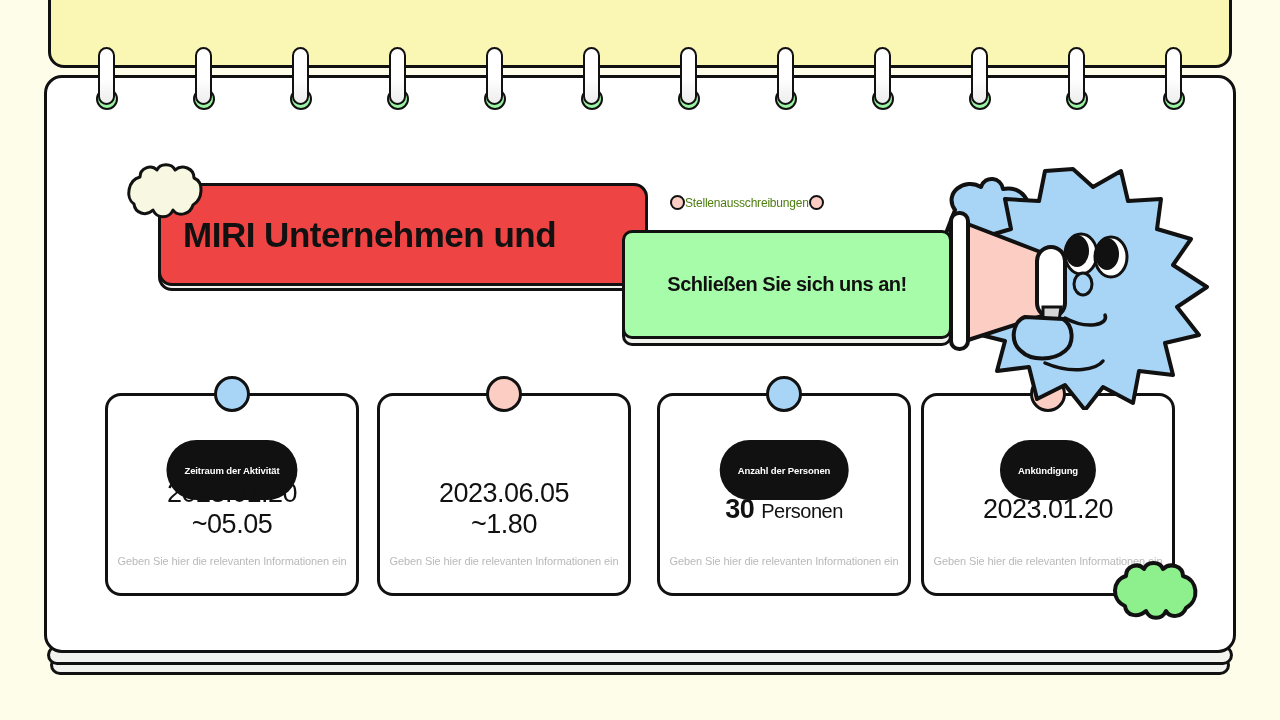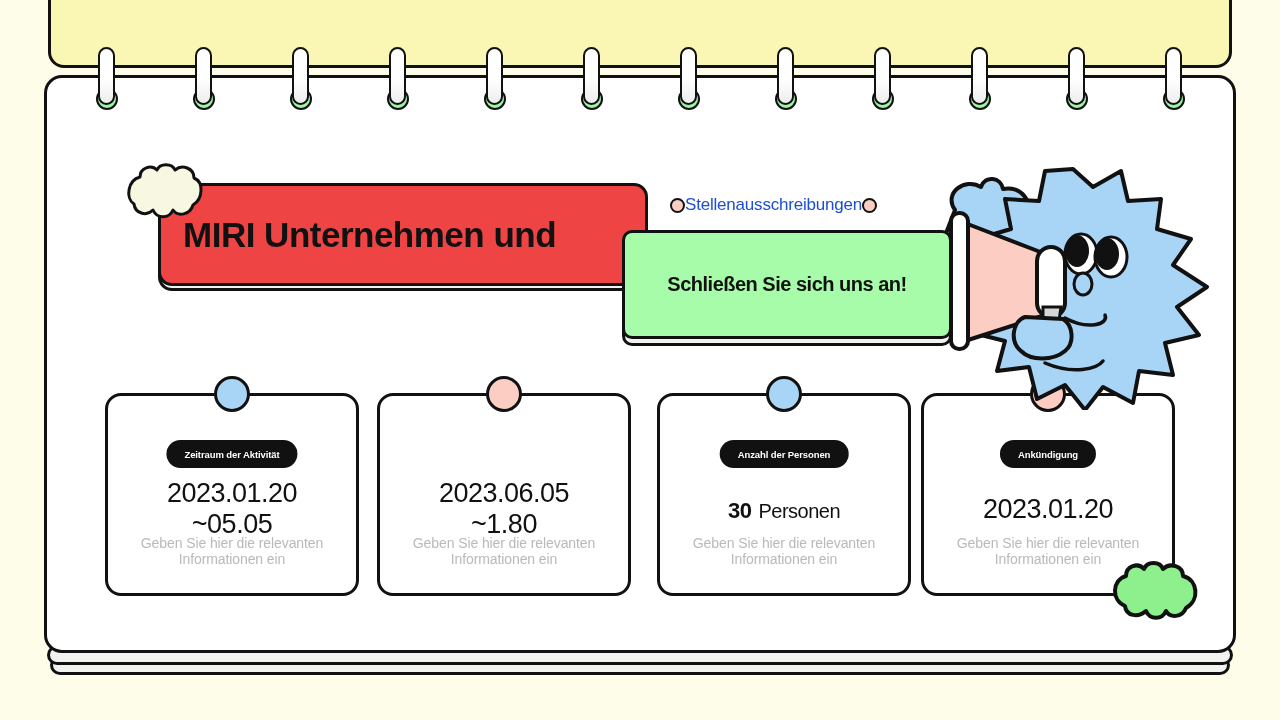--- a/index.html
+++ b/index.html
@@ -137,22 +137,22 @@
   .tag-dot {
     width: 15px;
     height: 15px;
     border-radius: 50%;
     background: #fccec3;
     border: 2px solid #111;
     box-sizing: border-box;
     flex: 0 0 auto;
   }
   .tag-text {
-    font-size: 17px;
-    color: #1d4ed8;
+    font-size: 12px;
+    color: #4d7c0f;
     white-space: nowrap;
     letter-spacing: -0.2px;
   }
 
   
   .callout-shadow {
     position: absolute;
     left: 622px;
     top: 237px;
     width: 330px;
@@ -232,21 +232,21 @@
   }
   .card-pill {
     position: absolute;
     top: 44px;
     left: 50%;
     transform: translateX(-50%);
     background: #111;
     color: #fff;
     border-radius: 999px;
     height: 28px;
-    padding: 0 18px;
+    padding: 16px 18px;
     display: flex;
     align-items: center;
     justify-content: center;
     font-size: 9.5px;
     font-weight: 700;
     letter-spacing: -0.1px;
     white-space: nowrap;
   }
   .card-value {
     position: absolute;
@@ -255,35 +255,35 @@
     right: 0;
     text-align: center;
     font-size: 27px;
     font-weight: 400;
     color: #111;
     line-height: 1.16;
     letter-spacing: -0.5px;
   }
   .card-value.centered-mid { top: 98px; }
   .card-value .big {
-    font-size: 22px;
+    font-size: 27px;
     font-weight: 700;
   }
   .card-value .unit {
     font-size: 20px;
     font-weight: 400;
     margin-top: 8px;
   }
   .card-hint {
     position: absolute;
     bottom: 26px;
     left: 0;
     right: 0;
     text-align: center;
-    font-size: 14px;
+    font-size: 11px;
     color: #b9b9b9;
     letter-spacing: -0.1px;
   }
 </style>
 </head>
 <body>
 
 <div id="stage">
 
   <div class="yellow-tab"></div>

